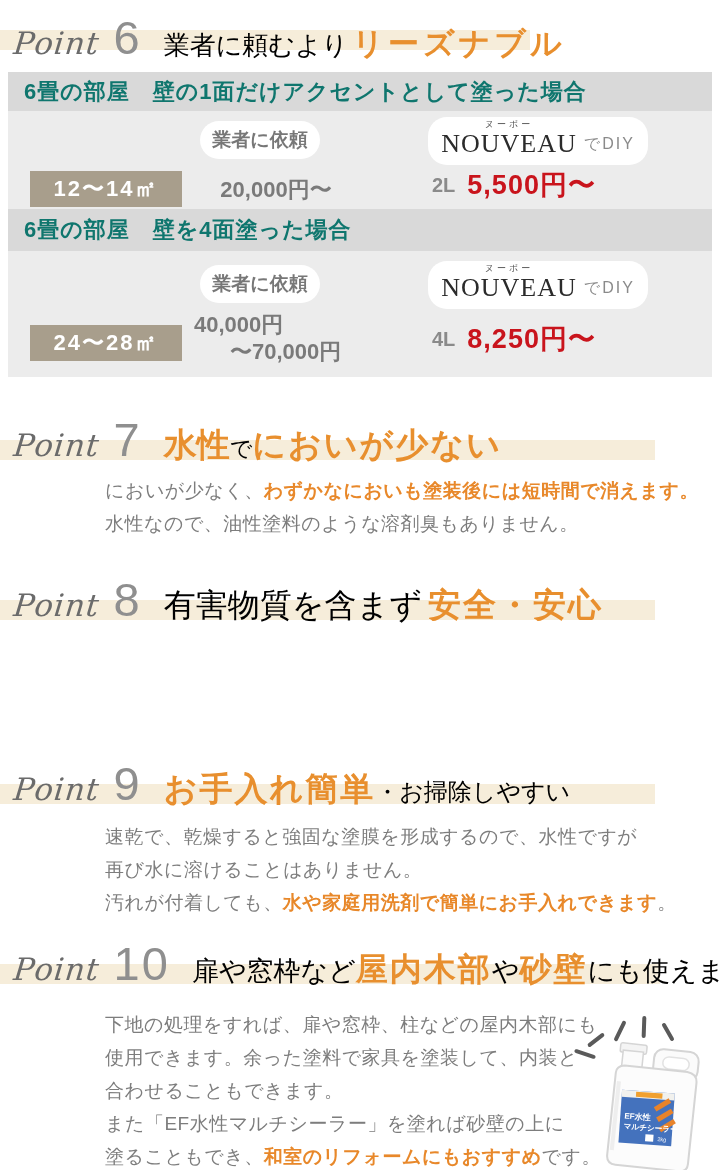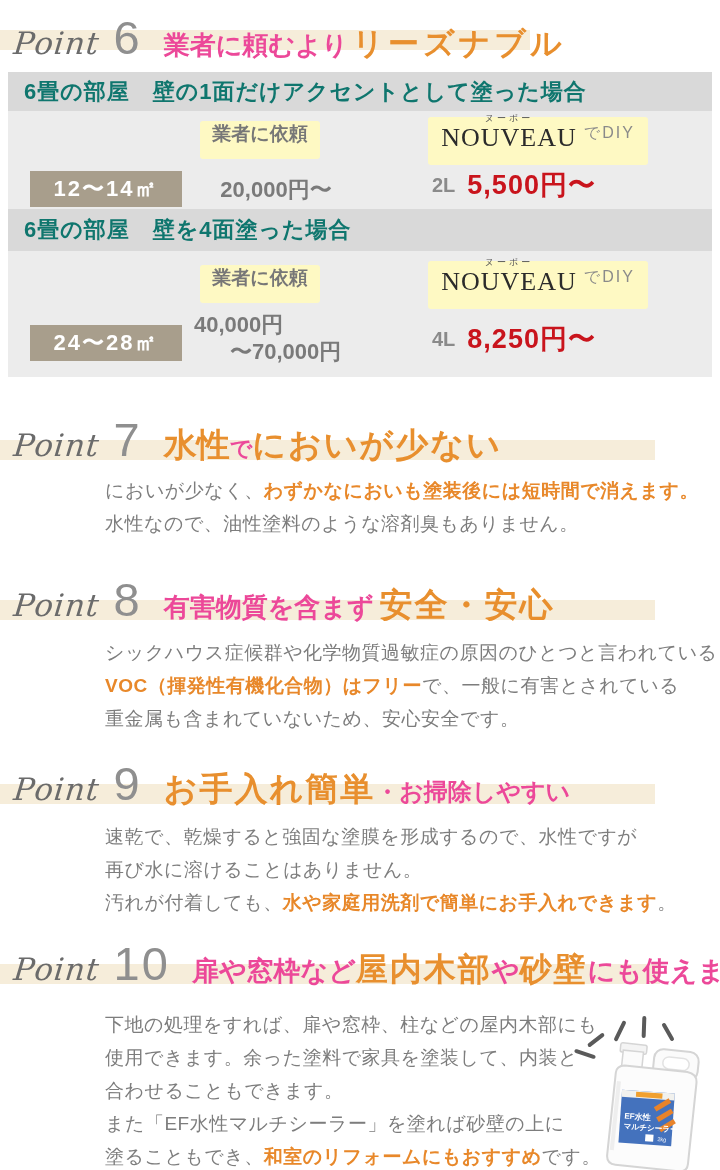--- a/index.html
+++ b/index.html
@@ -6,30 +6,30 @@
   #page{position:relative;width:720px;height:1170px;background:#ffffff;overflow:hidden;
         font-family:"Liberation Sans",sans-serif;}
 
   
   .band{position:absolute;left:0;background:#f6edda;height:20px;z-index:0;}
   .phead{position:absolute;display:flex;align-items:baseline;z-index:1;white-space:nowrap;}
   .script{font-family:"DejaVu Serif",serif;font-style:italic;font-size:31px;color:#6b6b6b;
           letter-spacing:1px;transform:skewX(-6deg);}
   .pnum{font-family:"Liberation Sans",sans-serif;font-weight:200;font-size:47px;color:#8f8f8f;
         margin-left:14px;letter-spacing:2px;}
-  .hg{font-weight:bold;color:#ec4899;}
+  .hg{font-weight:normal;color:#000000;}
   .ho{font-weight:bold;color:#e88f2e;}
   .sp-l{margin-left:22px;}
 
   
   #table{position:absolute;left:8px;top:72px;width:704px;}
   .thead{height:39px;background:#d9d9d9;color:#0f766e;font-size:22px;font-weight:bold;
          line-height:39px;padding-left:16px;letter-spacing:1px;box-sizing:border-box;}
   .tbody{position:relative;background:#ececec;}
-  .wbox{position:absolute;background:#fef9c3;border-radius:3px;display:flex;align-items:flex-start;
+  .wbox{position:absolute;background:#ffffff;border-radius:19px;display:flex;align-items:center;
         justify-content:center;}
   .contractor-box{left:192px;width:120px;height:38px;font-size:19px;font-weight:bold;color:#777;}
   .brand-box{left:420px;width:220px;height:48px;padding-top:6px;box-sizing:border-box;}
   .nv-wrap{position:relative;display:inline-block;}
   .furi{position:absolute;top:-11px;left:50%;transform:translateX(-50%);font-size:9px;
         letter-spacing:3px;color:#555;white-space:nowrap;}
   .nv{font-family:"Liberation Serif",serif;font-size:26px;color:#2b2b2b;letter-spacing:1px;}
   .nv-suffix{font-size:16px;color:#8a8a8a;letter-spacing:2px;margin-left:7px;}
   .area-badge{position:absolute;left:22px;width:152px;height:36px;background:#a89e8c;color:#fff;
         font-size:22px;font-weight:bold;letter-spacing:2px;display:flex;align-items:center;
@@ -117,27 +117,22 @@
   </div>
   <div class="body-text" style="top:474px;">
     <div><span>においが少なく、</span><span class="seg-o">わずかなにおいも塗装後には短時間で消えます。</span></div>
     <div>水性なので、油性塗料のような溶剤臭もありません。</div>
   </div>
 
   <div class="band" style="top:600px;width:655px;"></div>
   <div class="phead" style="left:14px;top:572px;">
     <span class="script">Point</span>
     <span class="pnum">8</span>
-    <span class="hg sp-l" style="font-size:26px;">有害物質を含まず</span>
+    <span class="hg sp-l" style="font-size:32px;">有害物質を含まず</span>
     <span class="ho" style="font-size:33px;letter-spacing:2px;margin-left:6px;">安全・安心</span>
-  </div>
-  <div class="body-text" style="top:636px;">
-    <div>シックハウス症候群や化学物質過敏症の原因のひとつと言われている</div>
-    <div><span class="seg-o">VOC（揮発性有機化合物）はフリー</span><span>で、一般に有害とされている</span></div>
-    <div>重金属も含まれていないため、安心安全です。</div>
   </div>
 
   <div class="band" style="top:784px;width:655px;"></div>
   <div class="phead" style="left:14px;top:756px;">
     <span class="script">Point</span>
     <span class="pnum">9</span>
     <span class="ho sp-l" style="font-size:33px;letter-spacing:2px;">お手入れ簡単</span>
     <span class="hg" style="font-size:24px;">・お掃除しやすい</span>
   </div>
   <div class="body-text" style="top:820px;">

